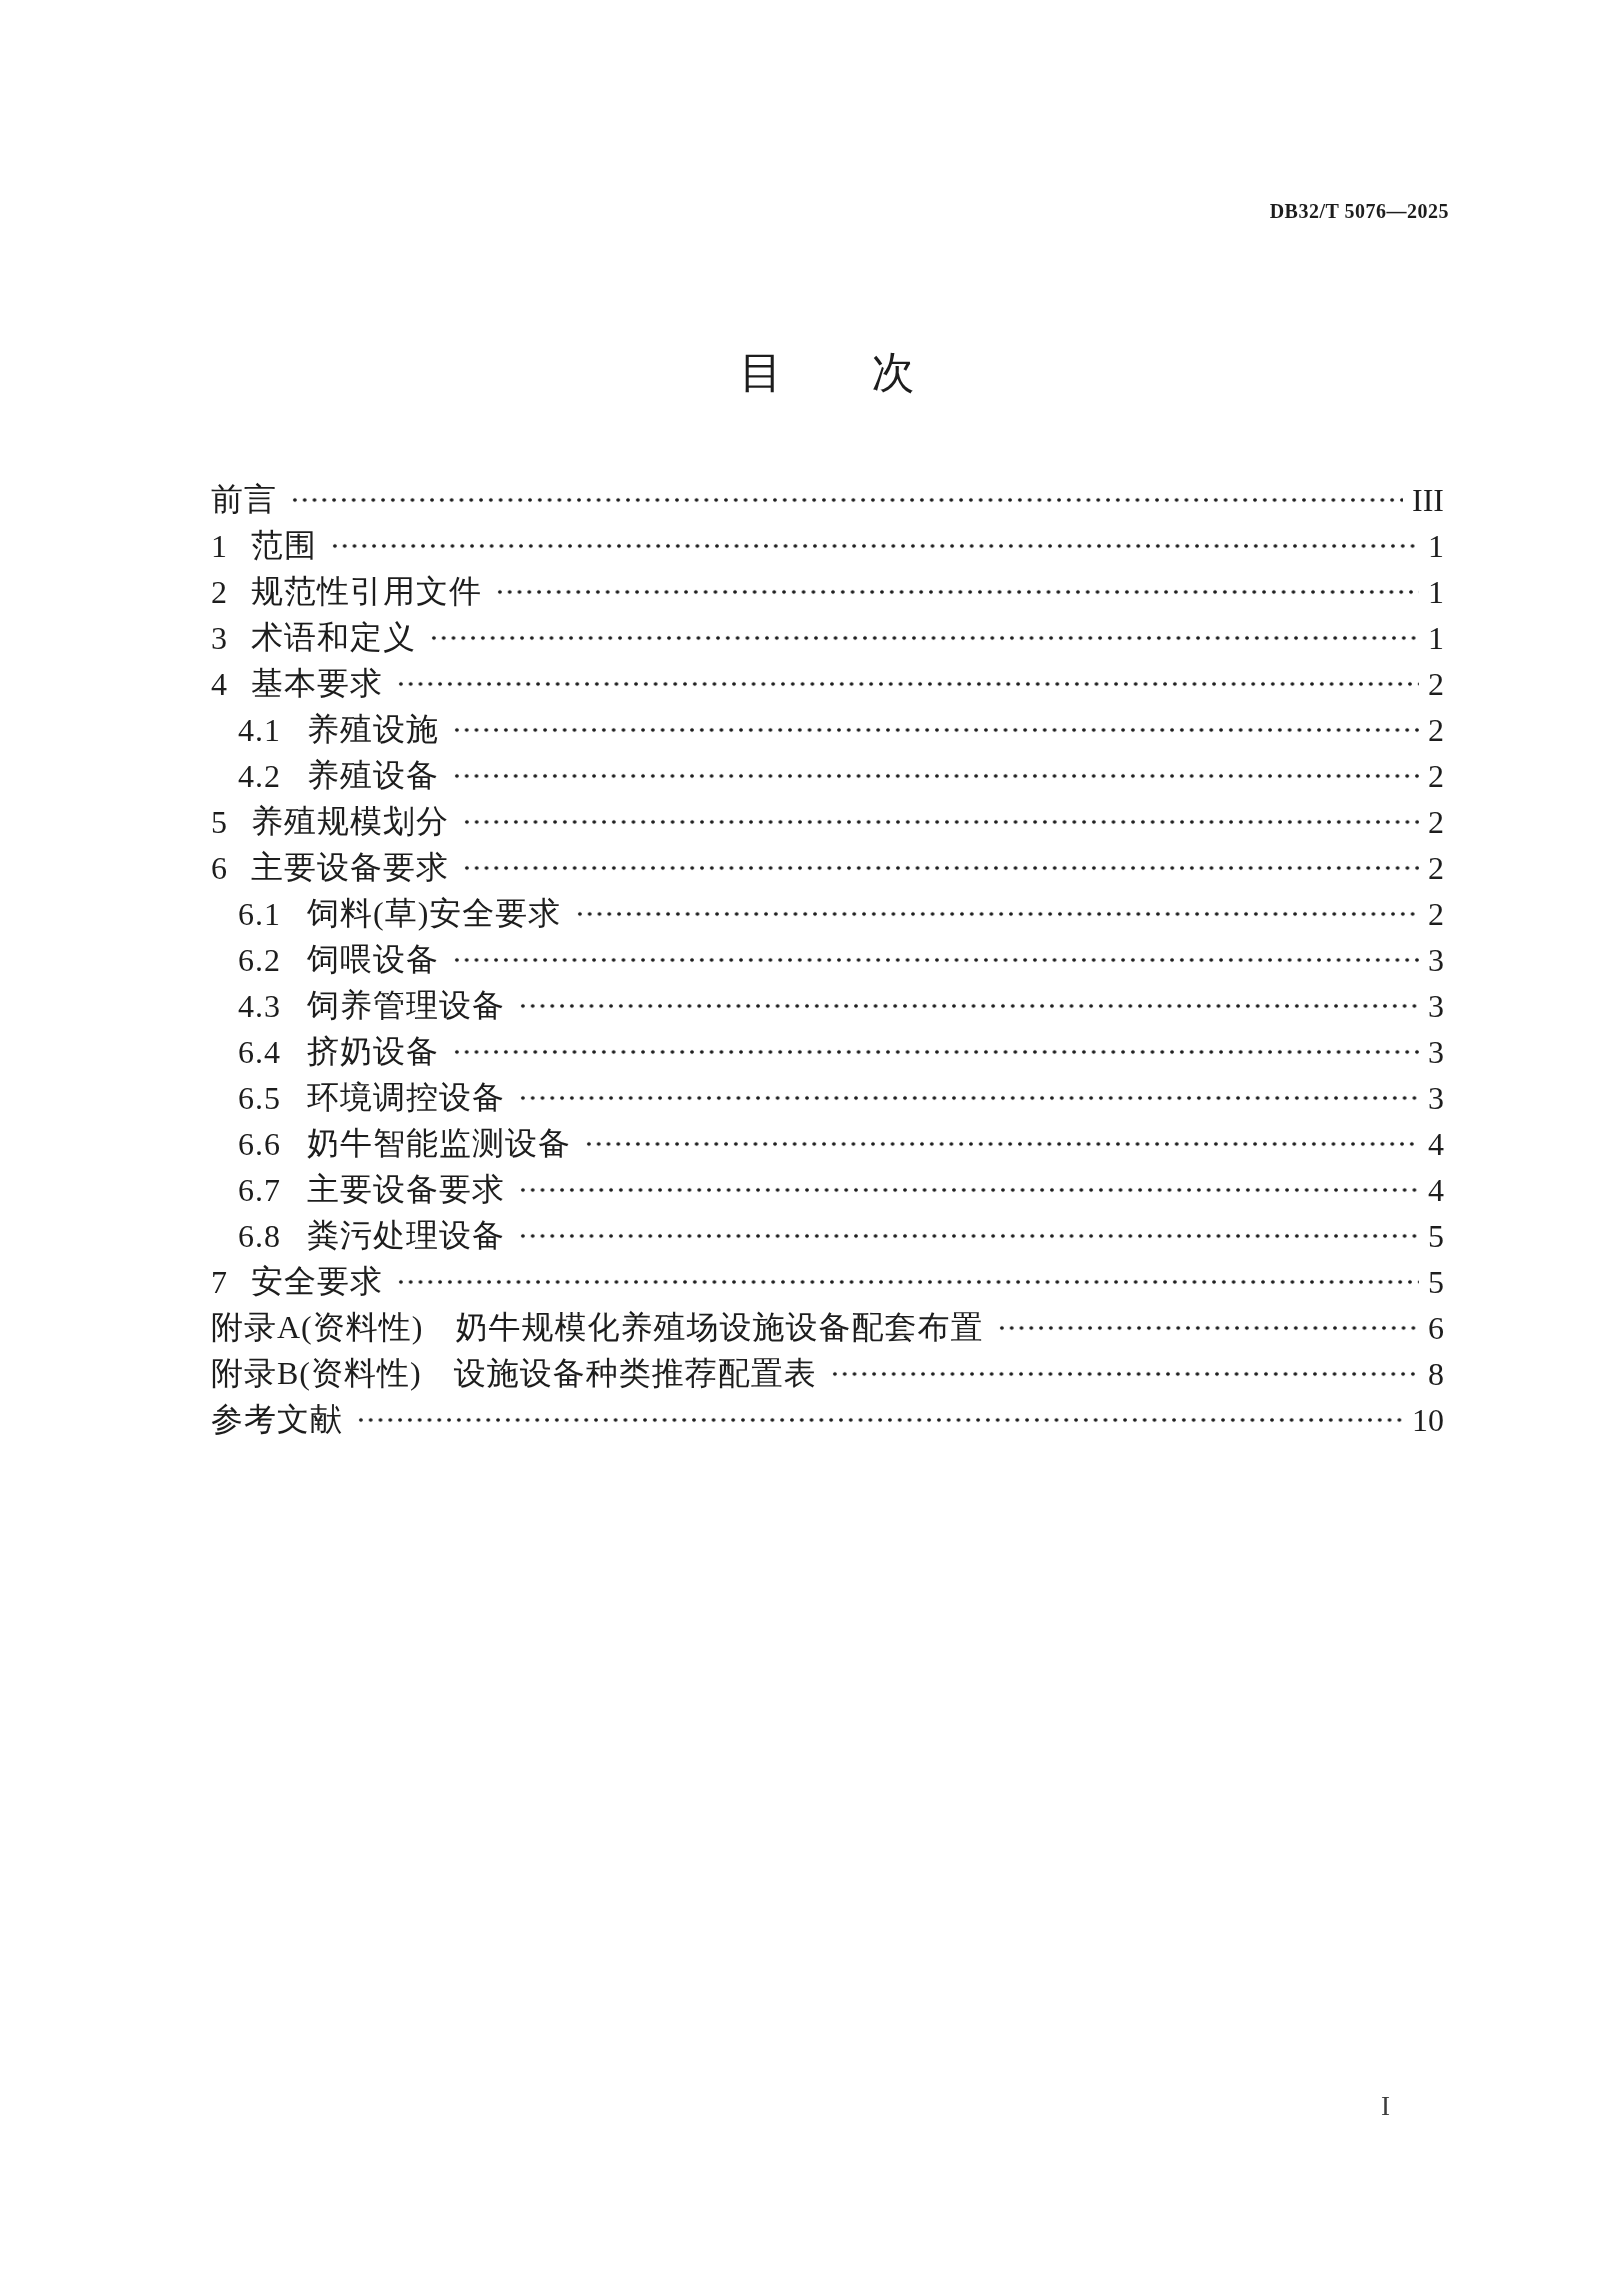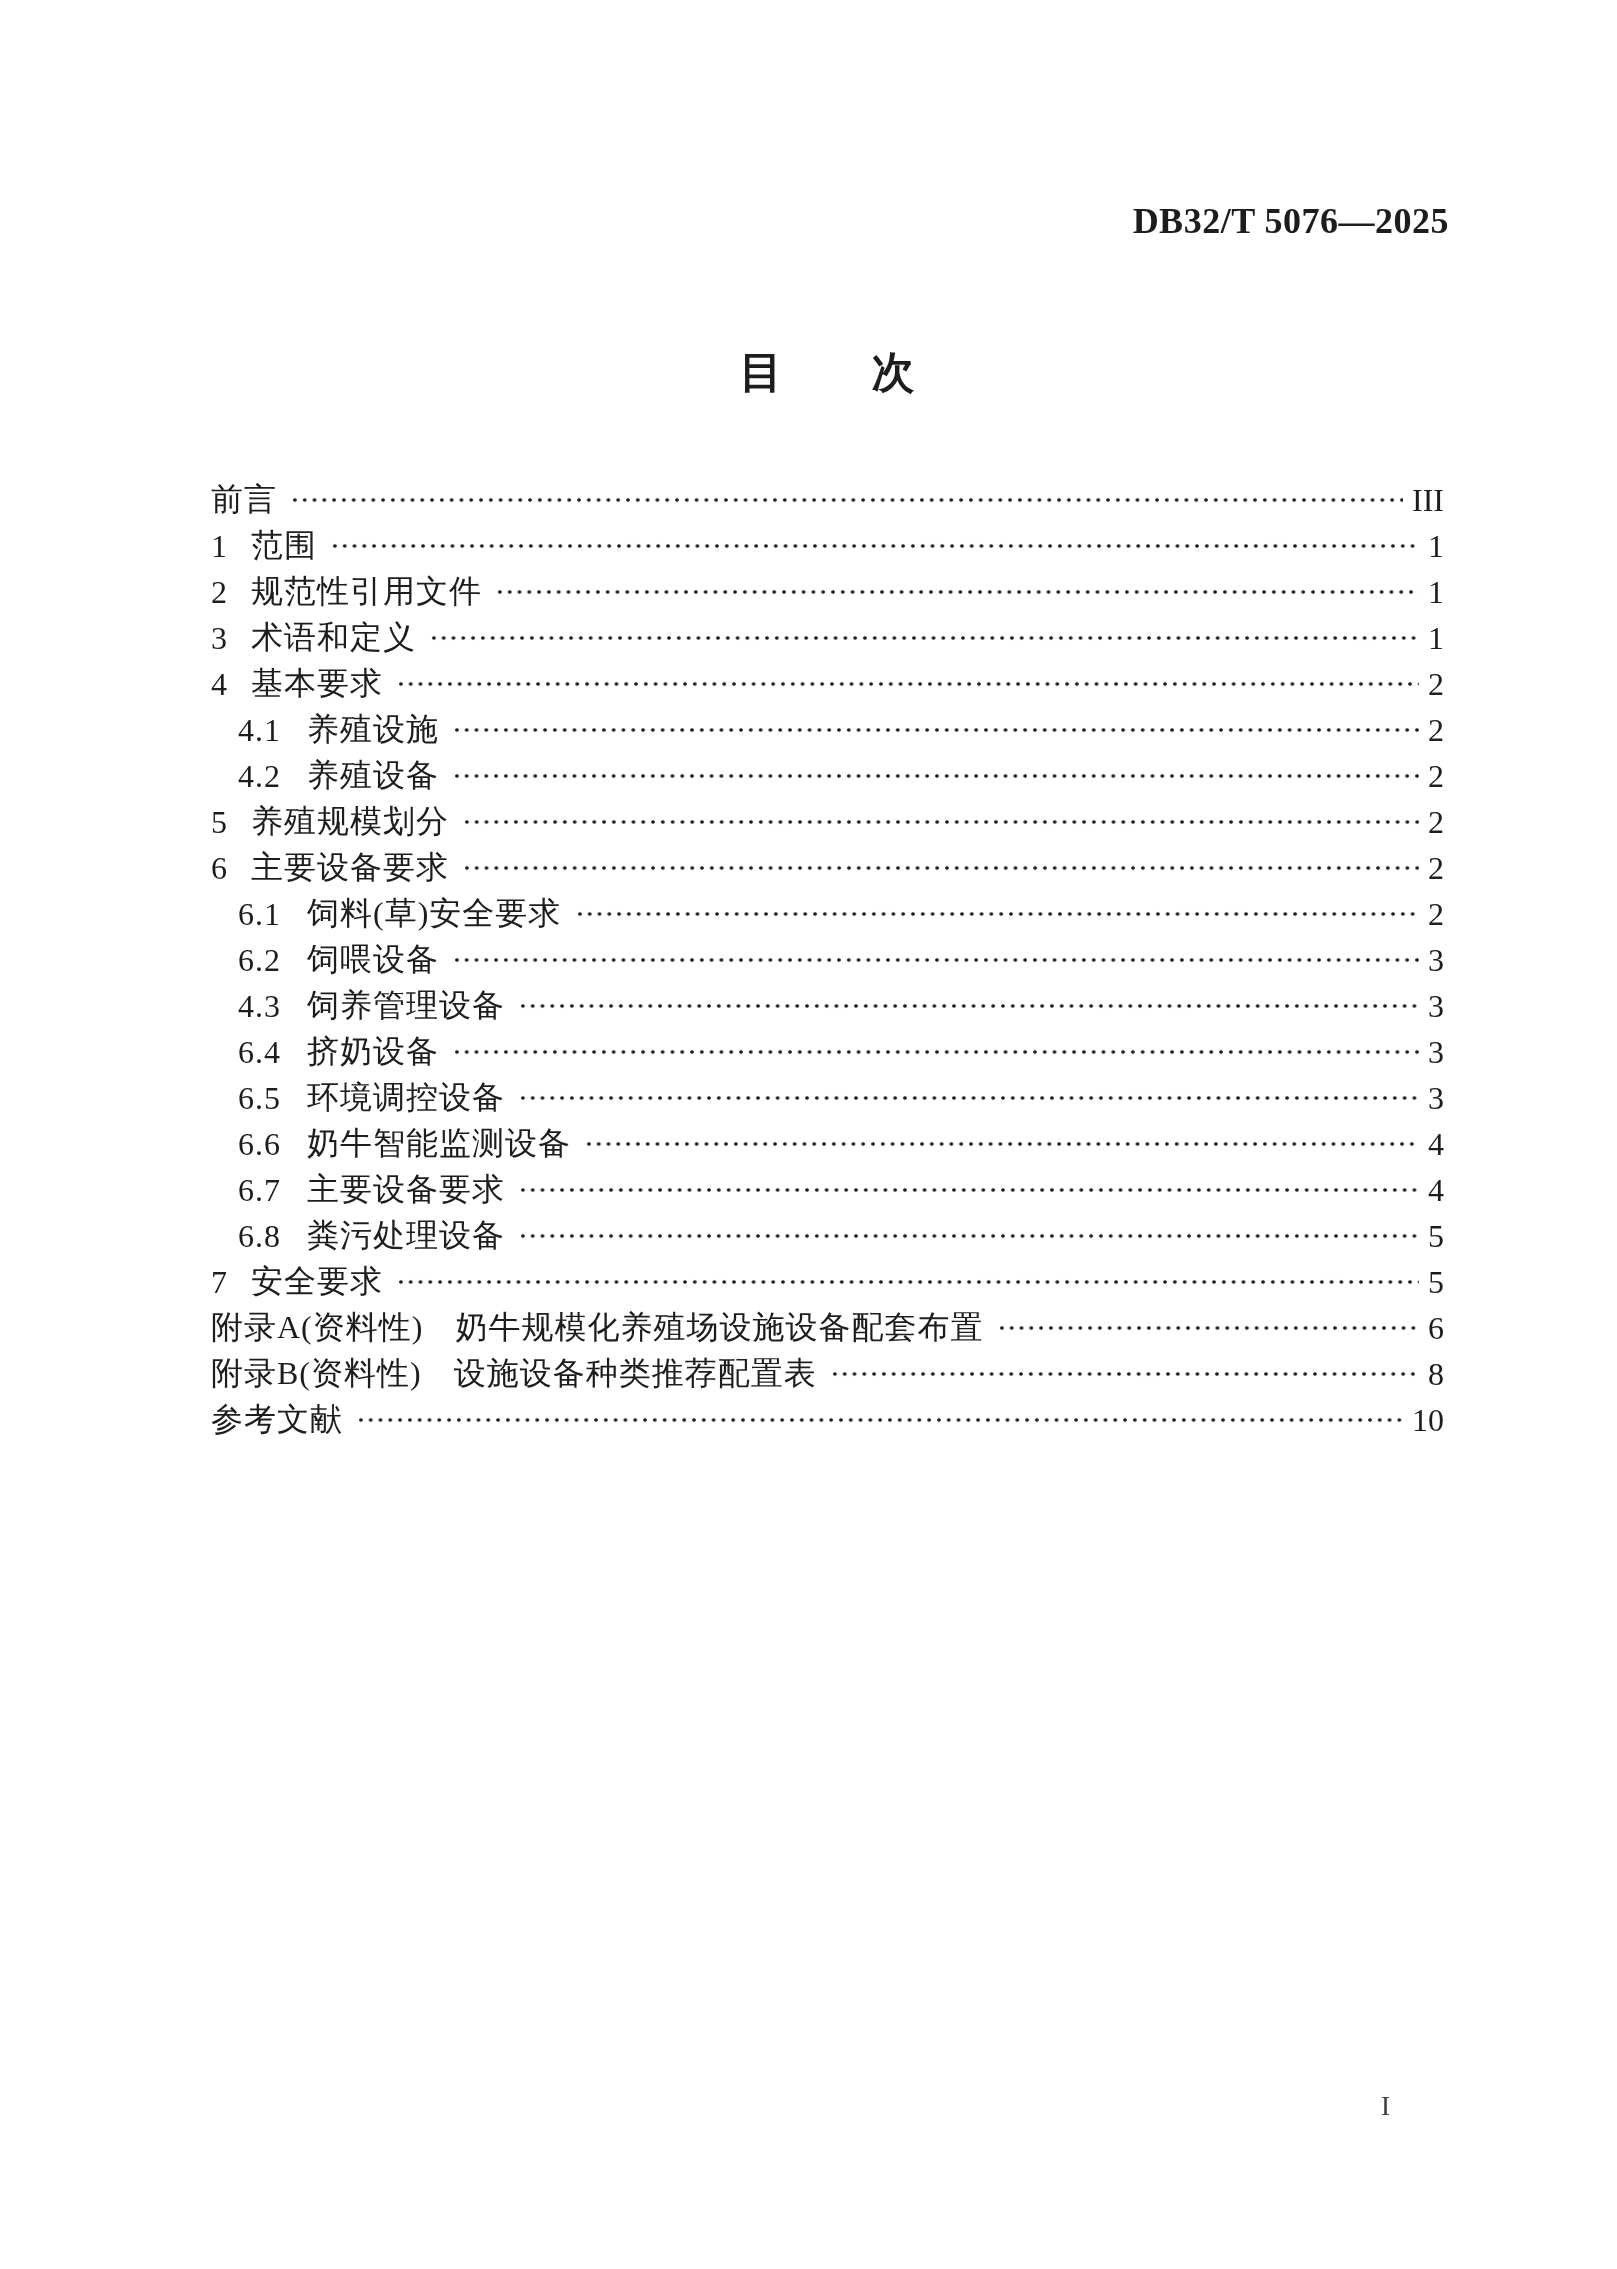--- a/index.html
+++ b/index.html
@@ -9,34 +9,34 @@
     height: 2269px;
     background: #ffffff;
     font-family: "Liberation Serif", "DejaVu Serif", serif;
     color: #1d1d1d;
     overflow: hidden;
   }
   .doc-code {
     position: absolute;
     top: 200px;
     right: 169px;
-    font-size: 36px;
+    font-size: 20px;
     font-weight: bold;
     letter-spacing: 0.5px;
     white-space: pre;
   }
   .title {
     position: absolute;
     top: 344px;
     left: 211px;
     width: 1233px;
     margin: 0;
     text-align: center;
     font-size: 43px;
-    font-weight: bold;
+    font-weight: normal;
     white-space: pre;
     letter-spacing: 1px;
   }
   .toc {
     position: absolute;
     left: 211px;
     top: 477px;
     width: 1233px;
   }
   .toc-row {

